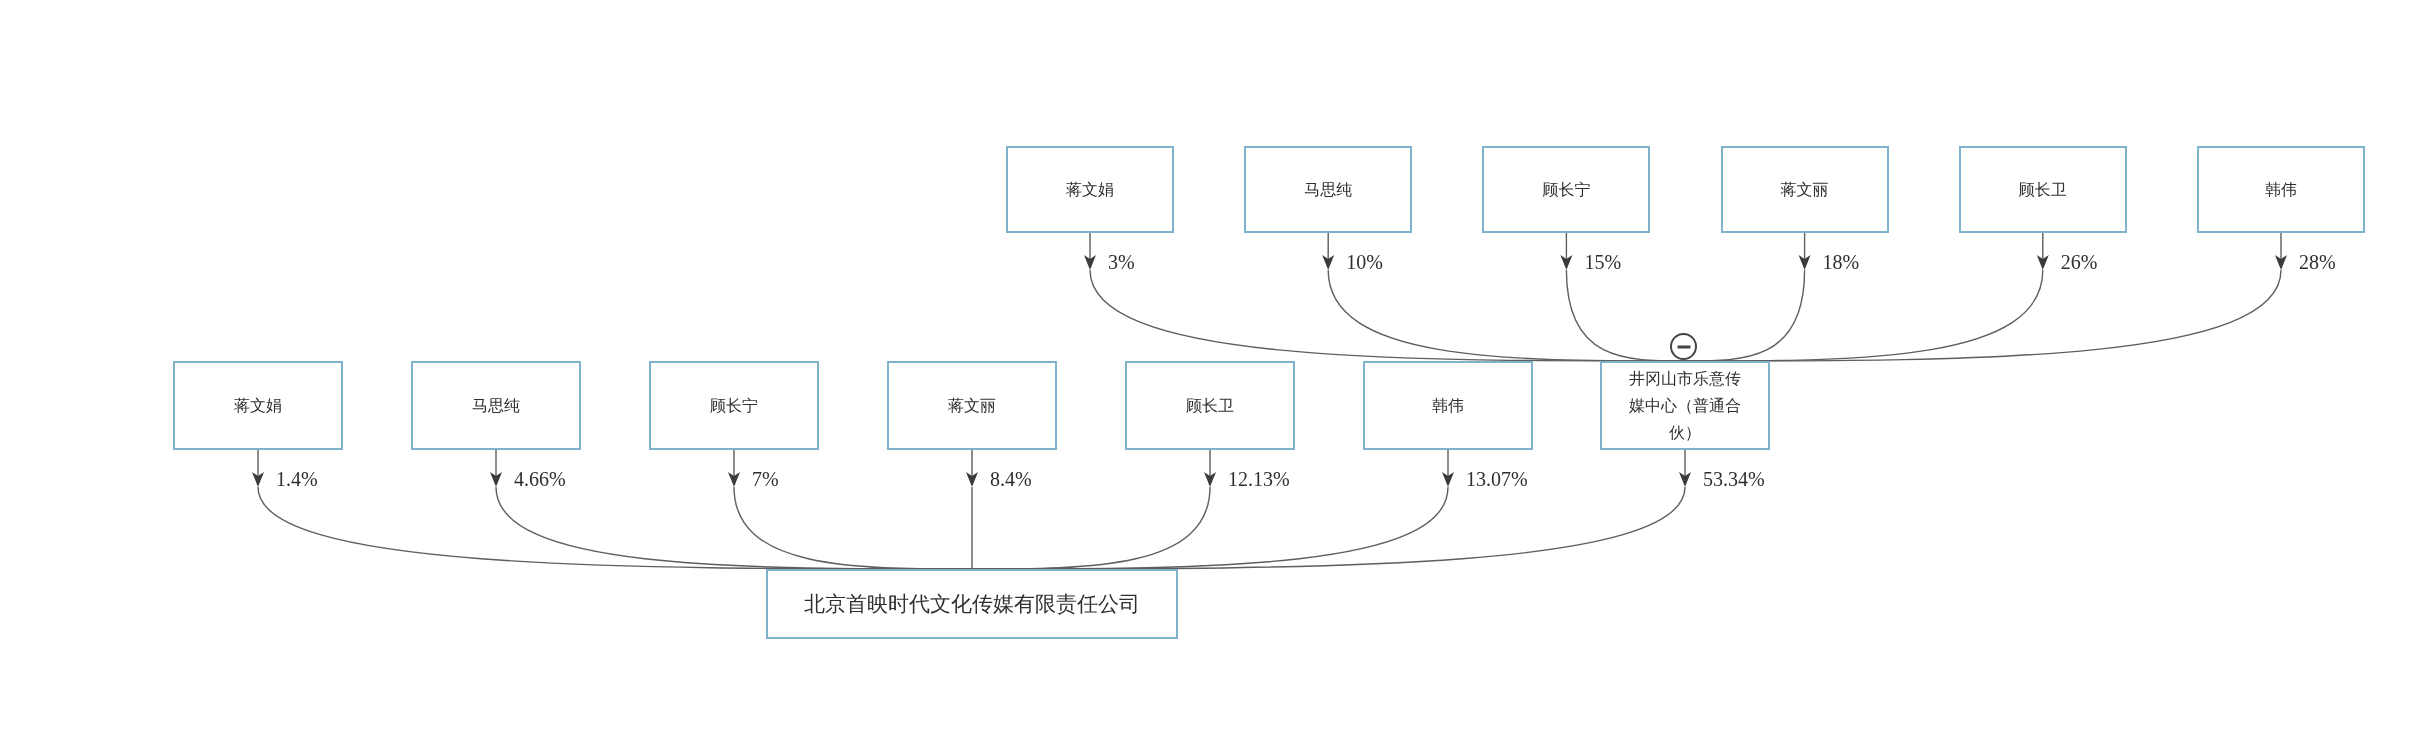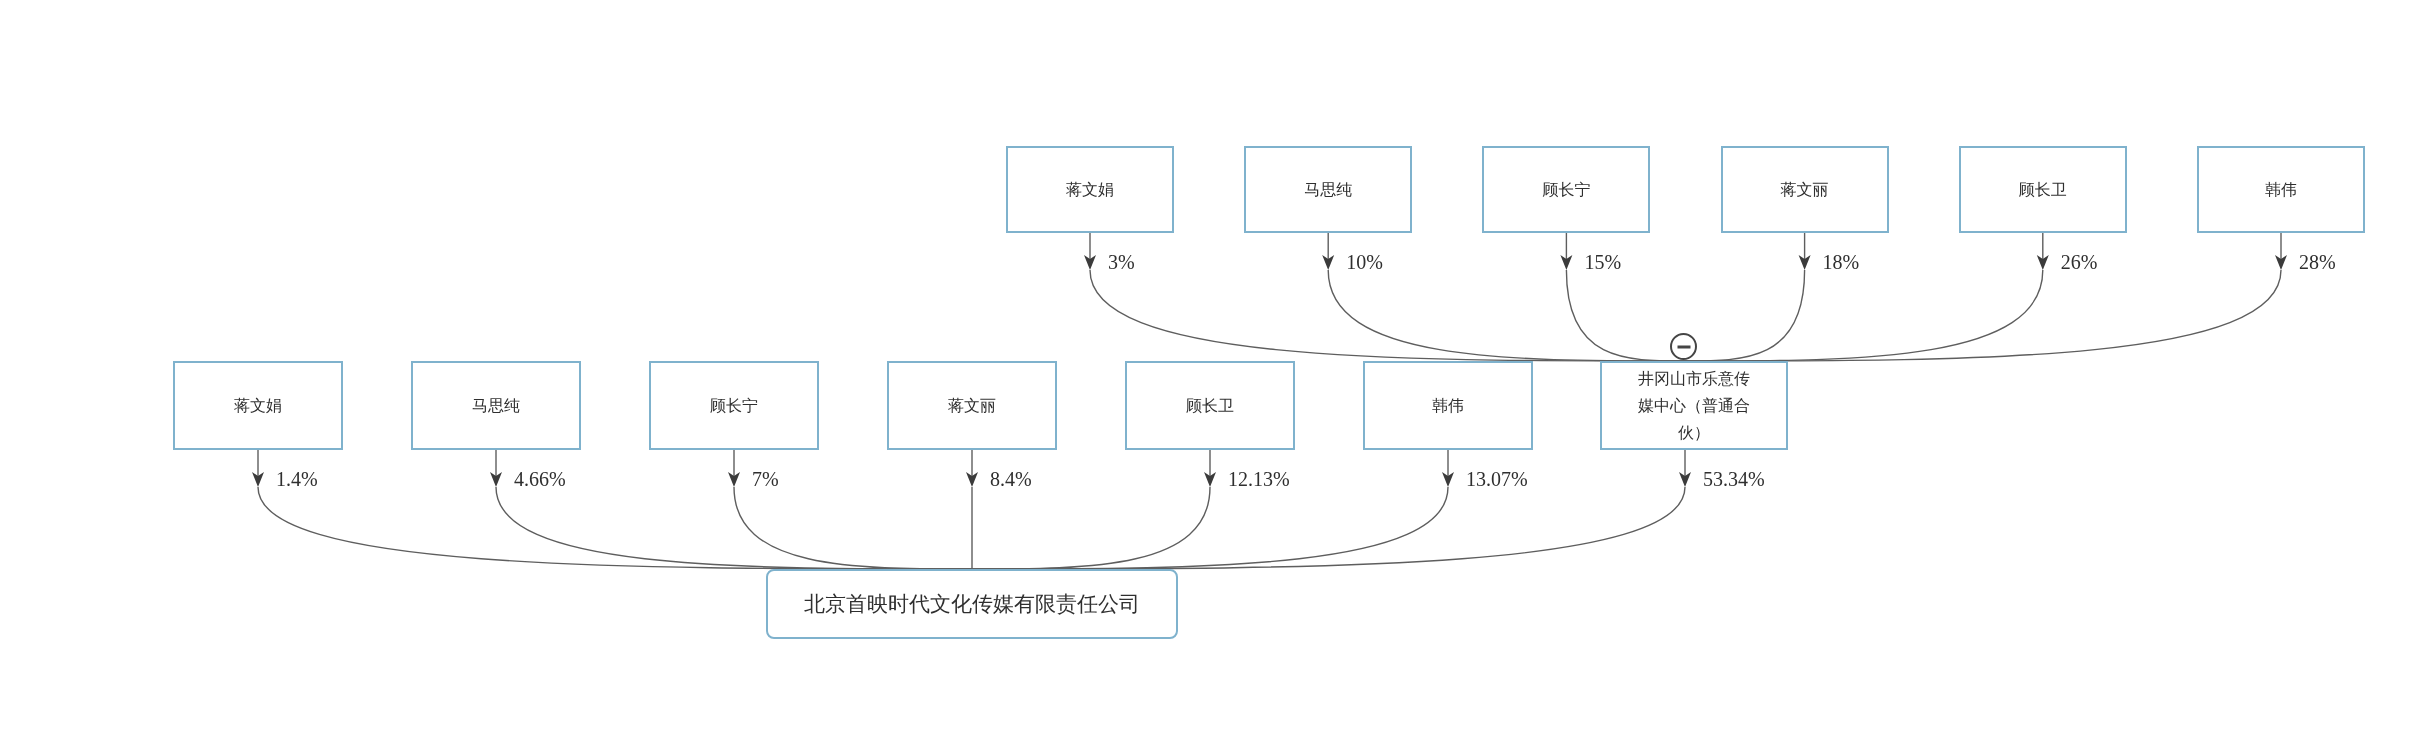--- a/index.html
+++ b/index.html
@@ -132,21 +132,21 @@
     </div>
     <div class="node" style="left: 887px; top: 361px; width: 170px; height: 89px; border-color: rgb(127, 178, 205); background: rgb(255, 255, 255); color: rgb(47, 47, 47);">
       <div>蒋文丽</div>
     </div>
     <div class="node" style="left: 1125px; top: 361px; width: 170px; height: 89px; border-color: rgb(127, 178, 205); background: rgb(255, 255, 255); color: rgb(47, 47, 47);">
       <div>顾长卫</div>
     </div>
     <div class="node" style="left: 1363px; top: 361px; width: 170px; height: 89px; border-color: rgb(127, 178, 205); background: rgb(255, 255, 255); color: rgb(47, 47, 47);">
       <div>韩伟</div>
     </div>
-    <div class="node" style="left: 1600px; top: 361px; width: 188px; height: 89px; border-color: rgb(127, 178, 205); background: rgb(255, 255, 255); color: rgb(47, 47, 47);">
+    <div class="node" style="left: 1600px; top: 361px; width: 170px; height: 89px; border-color: rgb(127, 178, 205); background: rgb(255, 255, 255); color: rgb(47, 47, 47);">
       <div>井冈山市乐意传</div>
       <div>媒中心（普通合</div>
       <div>伙）</div>
     </div>
-    <div class="node root" style="left: 766px; top: 569px; width: 412px; height: 70px; border-color: rgb(127, 178, 205); background: rgb(255, 255, 255); color: rgb(47, 47, 47); border-radius: 8px;">
+    <div class="node root" style="left: 766px; top: 569px; width: 412px; height: 70px; border-color: rgb(127, 178, 205); background: rgb(255, 255, 255); color: rgb(47, 47, 47);">
       <div>北京首映时代文化传媒有限责任公司</div>
     </div>
   </div>
 
 </body></html>

